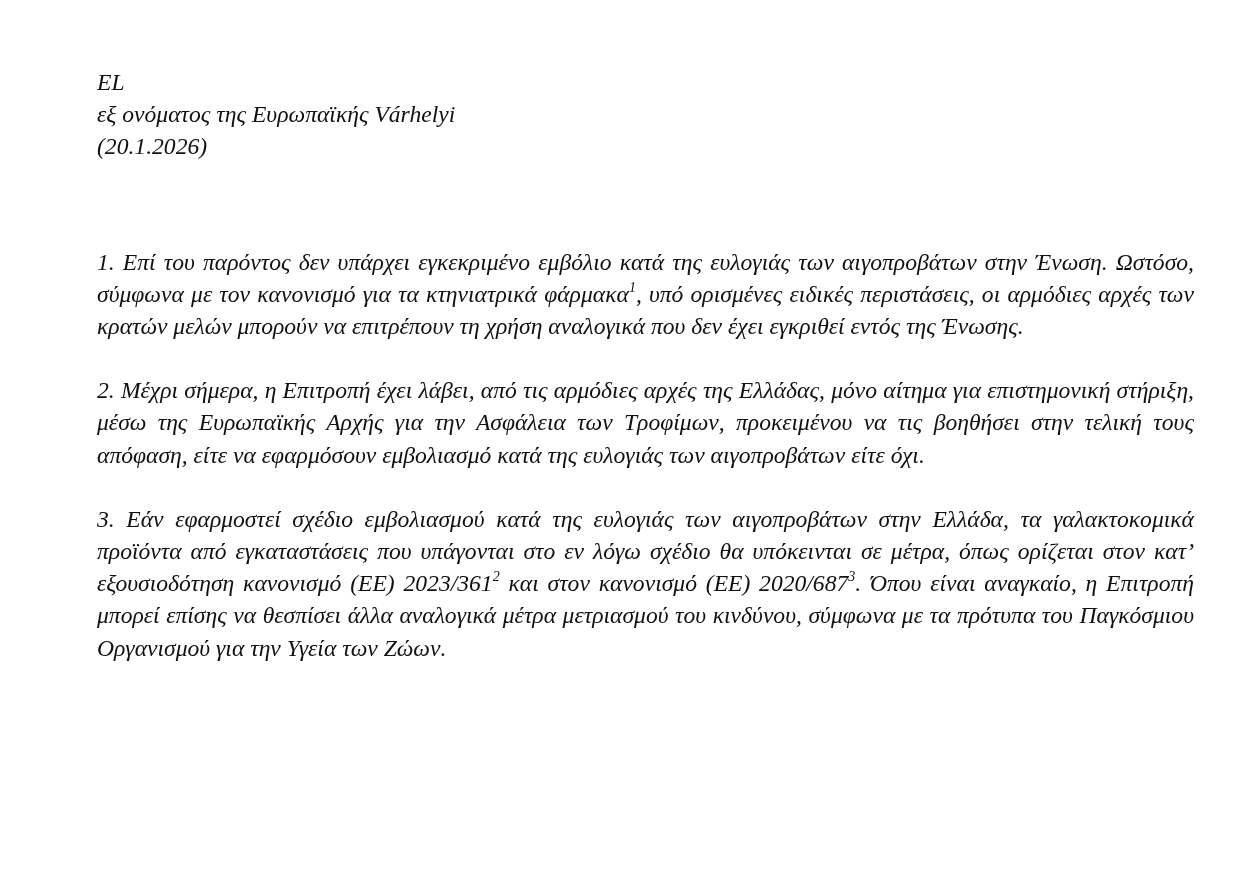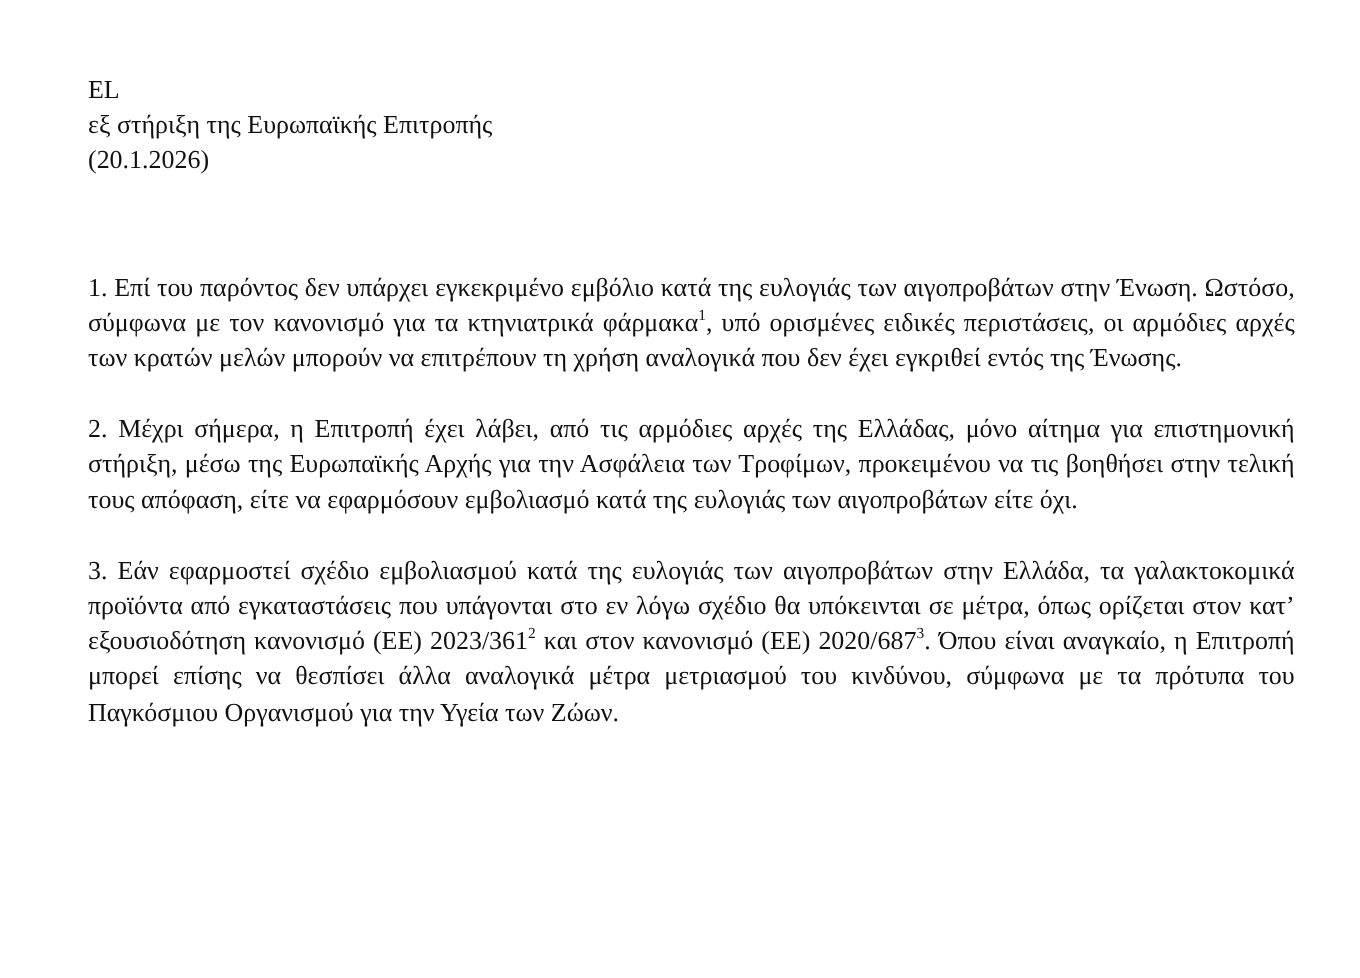--- a/index.html
+++ b/index.html
@@ -10,25 +10,26 @@
     body {
       width: 1236px;
       height: 889px;
       overflow: hidden;
       position: relative;
       font-family: "Liberation Serif", "DejaVu Serif", serif;
       color: #111111;
     }
     .page {
       position: absolute;
-      left: 80px;
+      left: 97px;
       top: 66px;
       width: 1097px;
       font-size: 23.6px;
       line-height: 32.2px;
+      font-style: italic;
     }
     .header-block {
       margin: 0;
     }
     .header-line {
       display: block;
       white-space: nowrap;
     }
     .body-block {
       margin-top: 83px;
@@ -45,21 +46,21 @@
       top: -1px;
       vertical-align: super;
     }
   </style>
 </head>
 <body>
 
 <div class="page">
   <div class="header-block">
     <span class="header-line">EL</span>
-    <span class="header-line">εξ στήριξη της Ευρωπαϊκής Επιτροπής</span>
+    <span class="header-line">εξ ονόματος της Ευρωπαϊκής Várhelyi</span>
     <span class="header-line">(20.1.2026)</span>
   </div>
 
   <div class="body-block">
     <p class="para">
       <span>1. Επί του παρόντος δεν υπάρχει εγκεκριμένο εμβόλιο κατά της ευλογιάς των αιγοπροβάτων στην Ένωση. Ωστόσο, σύμφωνα με τον κανονισμό για τα κτηνιατρικά φάρμακα</span><sup>1</sup><span>, υπό ορισμένες ειδικές περιστάσεις, οι αρμόδιες αρχές των κρατών μελών μπορούν να επιτρέπουν τη χρήση αναλογικά που δεν έχει εγκριθεί εντός της Ένωσης.</span>
     </p>
     <p class="para">
       <span>2. Μέχρι σήμερα, η Επιτροπή έχει λάβει, από τις αρμόδιες αρχές της Ελλάδας, μόνο αίτημα για επιστημονική στήριξη, μέσω της Ευρωπαϊκής Αρχής για την Ασφάλεια των Τροφίμων, προκειμένου να τις βοηθήσει στην τελική τους απόφαση, είτε να εφαρμόσουν εμβολιασμό κατά της ευλογιάς των αιγοπροβάτων είτε όχι.</span>
     </p>

